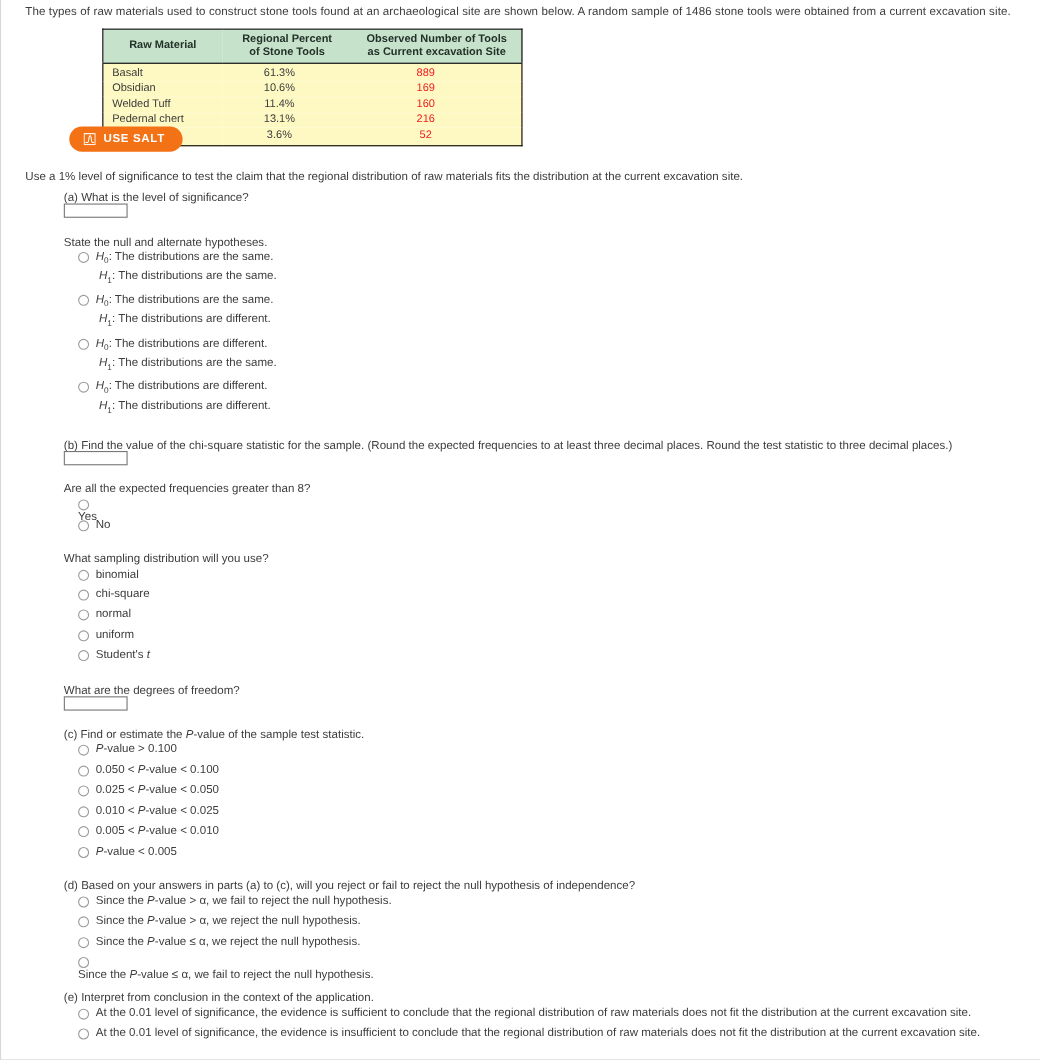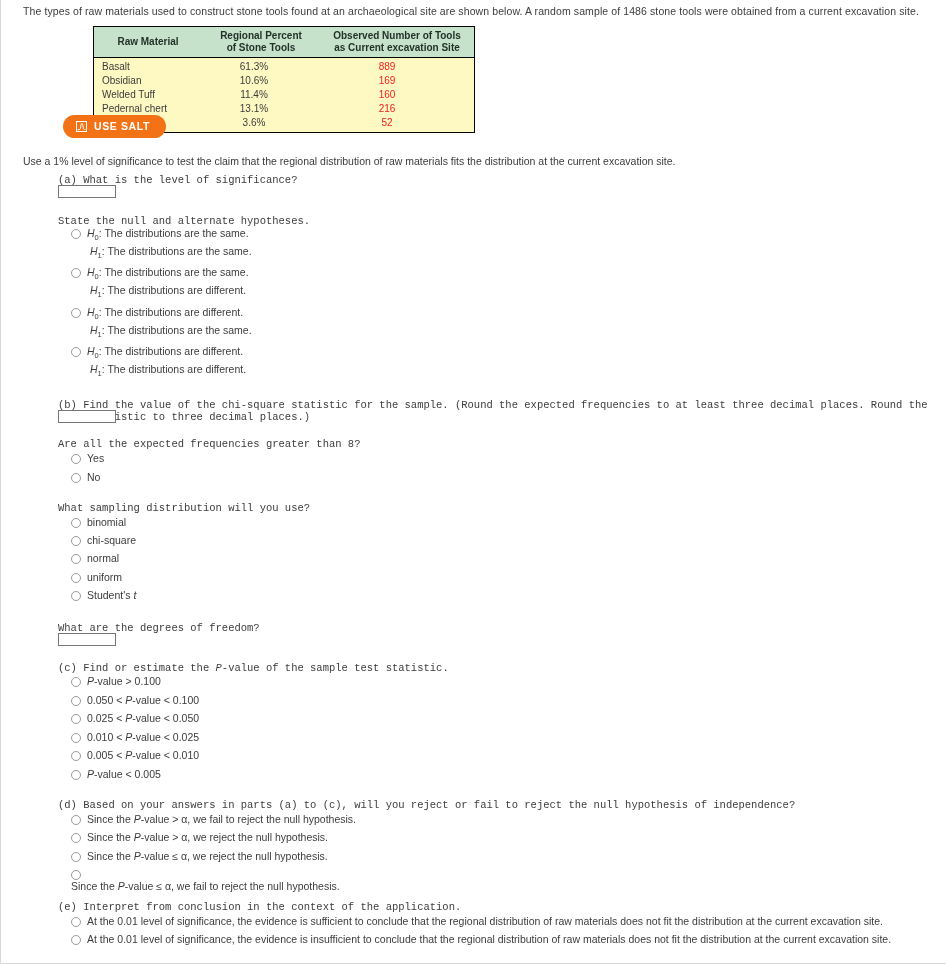--- a/index.html
+++ b/index.html
@@ -91,21 +91,21 @@
   .salt-btn .salt-ico { display: block; line-height: 0; }
 
   
   .claim {
     position: absolute;
     left: 22px;
     top: 155px;
     font-size: 10.5px;
     white-space: nowrap;
   }
-  .q { position: absolute; font-size: 10.5px; color: #3c3c3c; font-family: Liberation Mono, monospace; }
+  .q { position: absolute; font-size: 10.5px; color: #3c3c3c; }
 
   .ans-box {
     position: absolute;
     width: 58px;
     height: 13px;
     border: 1px solid #767676;
     background: #fff;
     padding: 0;
     font-size: 10px;
     font-family: "Liberation Sans", sans-serif;
@@ -240,21 +240,21 @@
     <span class="opt-label"><i class="v">H</i><sub>0</sub><span>: The distributions are different.</span></span>
   </div>
   <div class="h-line" style="left:89px; top:363px;">
     <i class="v">H</i><sub>1</sub><span>: The distributions are different.</span>
   </div>
 
   <div class="q" style="left:57px; top:399px;">(b) Find the value of the chi-square statistic for the sample. (Round the expected frequencies to at least three decimal places. Round the test statistic to three decimal places.)</div>
   <input class="ans-box" style="left: 57px; top: 410px;" value="">
 
   <div class="q" style="left:57px; top:438px;">Are all the expected frequencies greater than 8?</div>
-  <div class="opt" style="left:70px; top:452px;">
+  <div class="opt" style="left:70px; top:452px;flex-direction:column;">
     <span class="radio"></span>
     <span class="opt-label">Yes</span>
   </div>
   <div class="opt" style="left:70px; top:471px;">
     <span class="radio"></span>
     <span class="opt-label">No</span>
   </div>
 
   <div class="q" style="left:57px; top:502px;">What sampling distribution will you use?</div>
   <div class="opt" style="left:70px; top:516px;">

